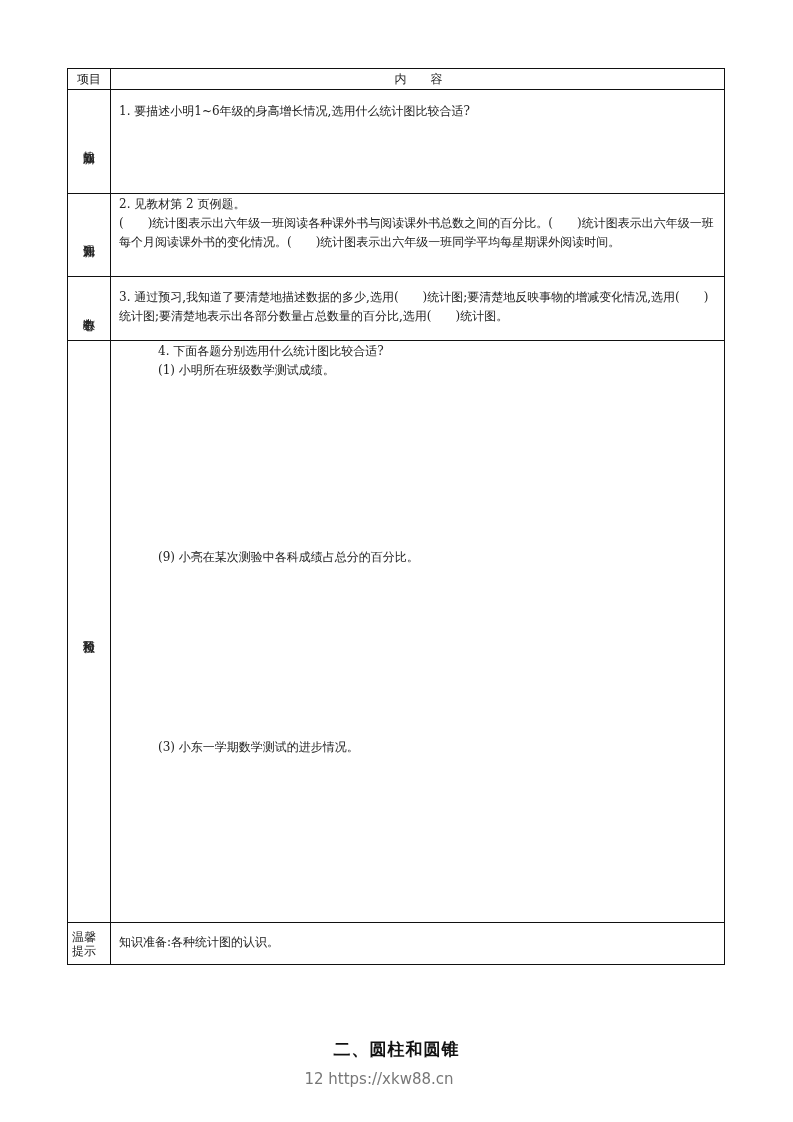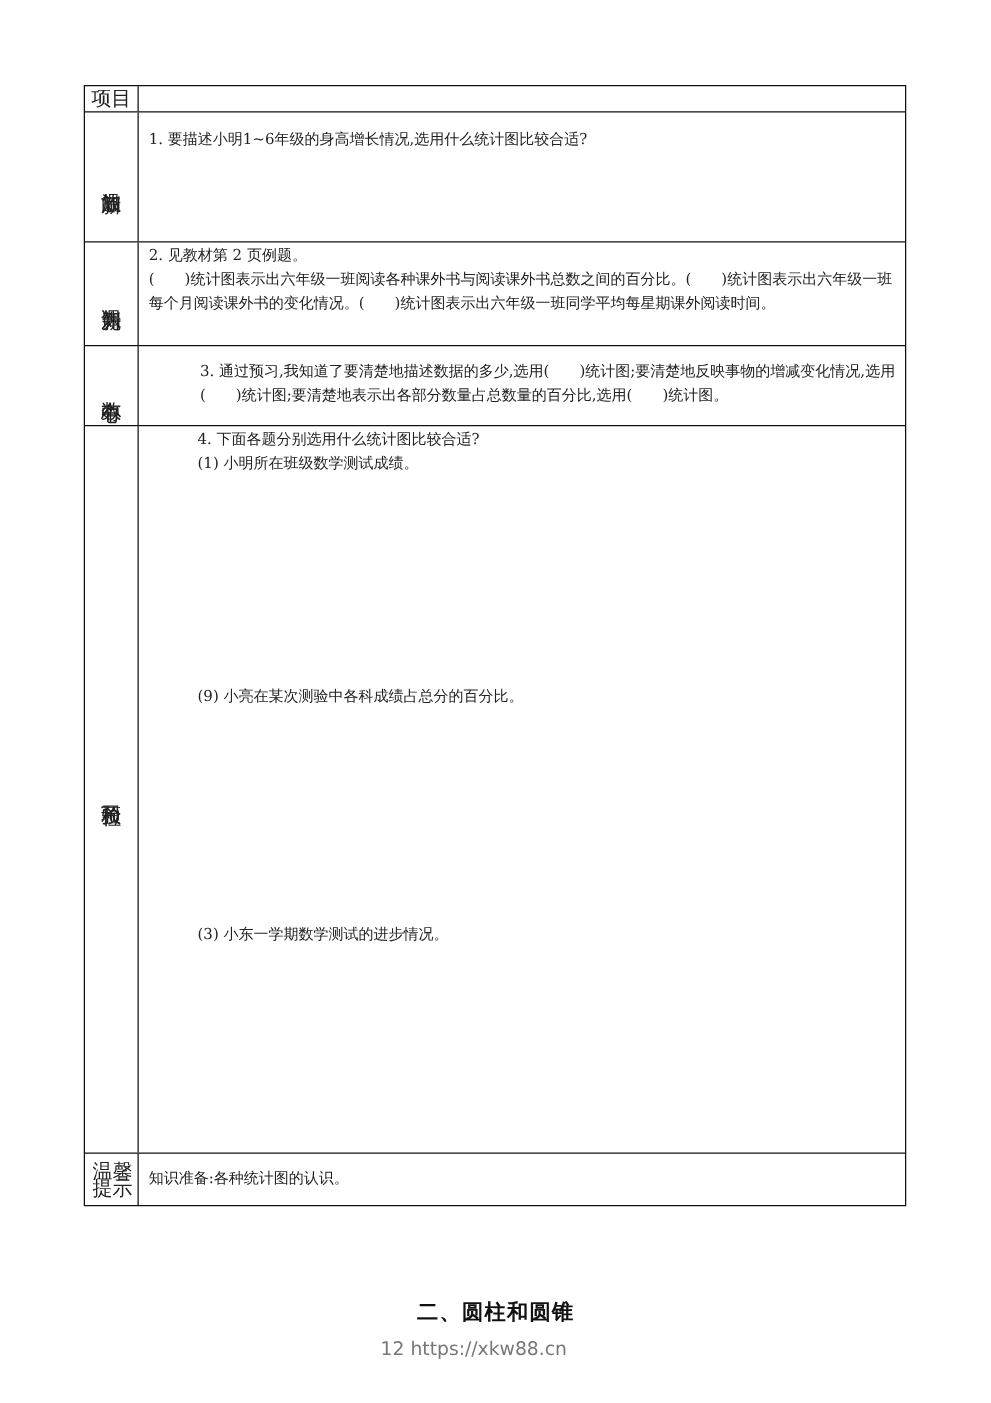--- a/index.html
+++ b/index.html
@@ -2,54 +2,55 @@
 <html><head>
   <meta charset="utf-8">
   <style>
     html, body { margin: 0; padding: 0; background: #ffffff; }
     body { width: 793px; height: 1122px; position: relative; overflow: hidden;
            font-family: "DejaVu Serif", "Liberation Serif", serif; color: #1a1a1a; }
     .tbl { position: absolute; left: 67px; top: 68px; width: 658px; border: 1.3px solid #111; box-sizing: border-box; }
     .row { display: flex; border-bottom: 1.3px solid #111; box-sizing: border-box; }
     .row:last-child { border-bottom: none; }
     .lab { width: 43px; flex: 0 0 43px; border-right: 1.3px solid #111; display: flex; align-items: center; justify-content: center;
-           font-size: 16px; line-height: 14px; text-align: right; color: #222; box-sizing: border-box; }
+           font-size: 12px; line-height: 14px; text-align: left; color: #222; box-sizing: border-box; }
     .lab.vert { writing-mode: vertical-rl; text-orientation: upright; letter-spacing: 0px; }
     .content { flex: 1; padding: 2px 6px 2px 8px; font-size: 12px; line-height: 19px; color: #222; box-sizing: border-box; }
     .hdr .content { text-align: center; letter-spacing: 0; padding-top: 1px; }
     .q { display: block; }
     .title { position: absolute; left: 0; width: 793px; top: 994px; text-align: center; font-size: 17px; font-weight: bold;
              font-family: "DejaVu Sans", "Liberation Sans", sans-serif; color: #111; letter-spacing: 1px; margin-top: 44px; }
     .footer { position: absolute; left: 0; width: 758px; top: 1070px; text-align: center; font-size: 15px; color: #777;
               font-family: "DejaVu Sans", "Liberation Sans", sans-serif; }
   </style>
 </head>
 <body>
 
 <div class="tbl">
   <div class="row hdr" style="height:21px;">
     <div class="lab">项目</div>
+    <div class="content">内　　容</div>
   </div>
 
   <div class="row" style="height:104px;">
     <div class="lab vert">温故知新</div>
     <div class="content" style="padding-top:12px;">
       <span class="q">1.  要描述小明1~6年级的身高增长情况,选用什么统计图比较合适?</span>
     </div>
   </div>
 
   <div class="row" style="height:83px;">
     <div class="lab vert">新课先知</div>
     <div class="content" style="padding-top:1px;">
       <span class="q">2. 见教材第 2 页例题。</span>
       <span class="q">(　　)统计图表示出六年级一班阅读各种课外书与阅读课外书总数之间的百分比。(　　)统计图表示出六年级一班每个月阅读课外书的变化情况。(　　)统计图表示出六年级一班同学平均每星期课外阅读时间。</span>
     </div>
   </div>
 
-  <div class="row" style="height:64px;gap:41px;">
+  <div class="row" style="height:64px;">
     <div class="lab vert">心中有数</div>
     <div class="content" style="padding-top:11px;">
       <span class="q">3. 通过预习,我知道了要清楚地描述数据的多少,选用(　　)统计图;要清楚地反映事物的增减变化情况,选用(　　)统计图;要清楚地表示出各部分数量占总数量的百分比,选用(　　)统计图。</span>
     </div>
   </div>
 
   <div class="row" style="height:582px;gap:39px;">
     <div class="lab vert">预习检验</div>
     <div class="content" style="position:relative; padding:0;">
       <span style="position:absolute; left:8px; top:1px;">4. 下面各题分别选用什么统计图比较合适?</span>

